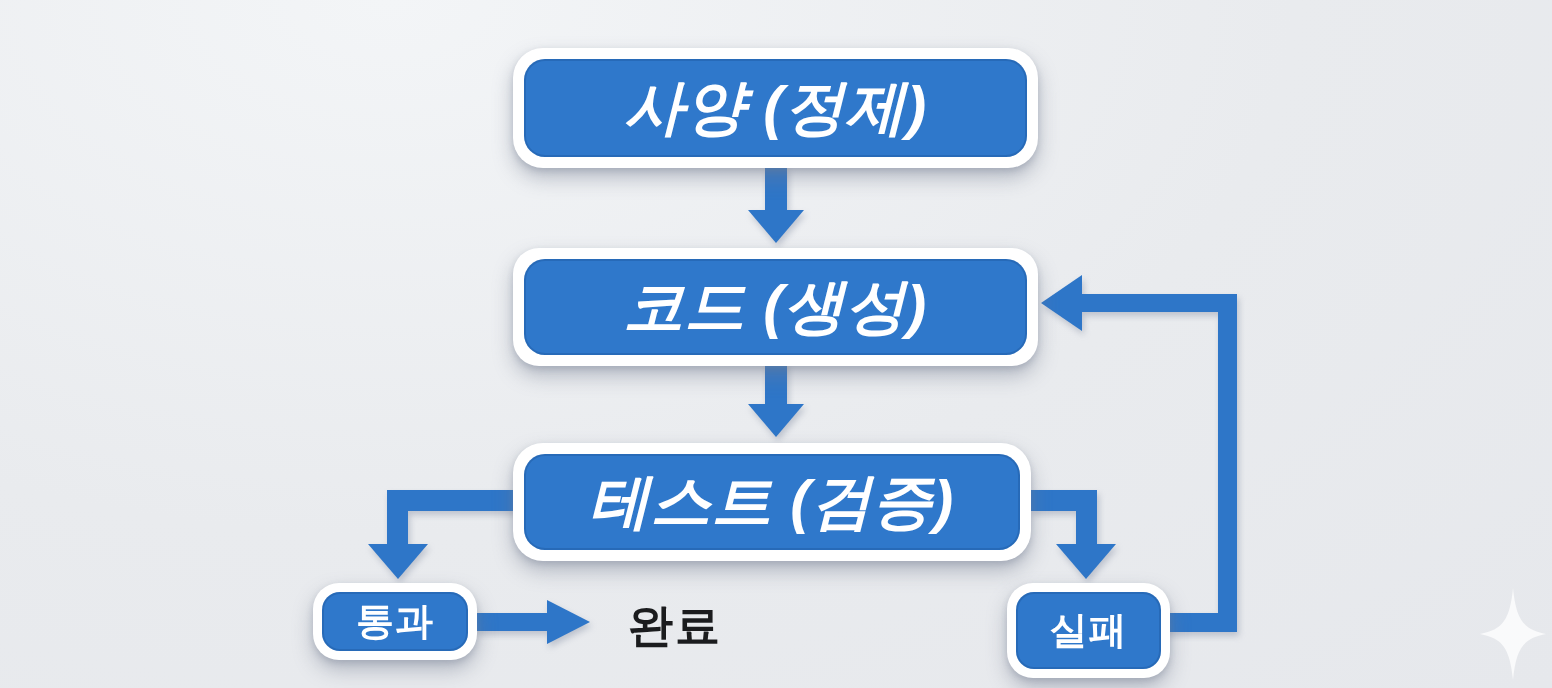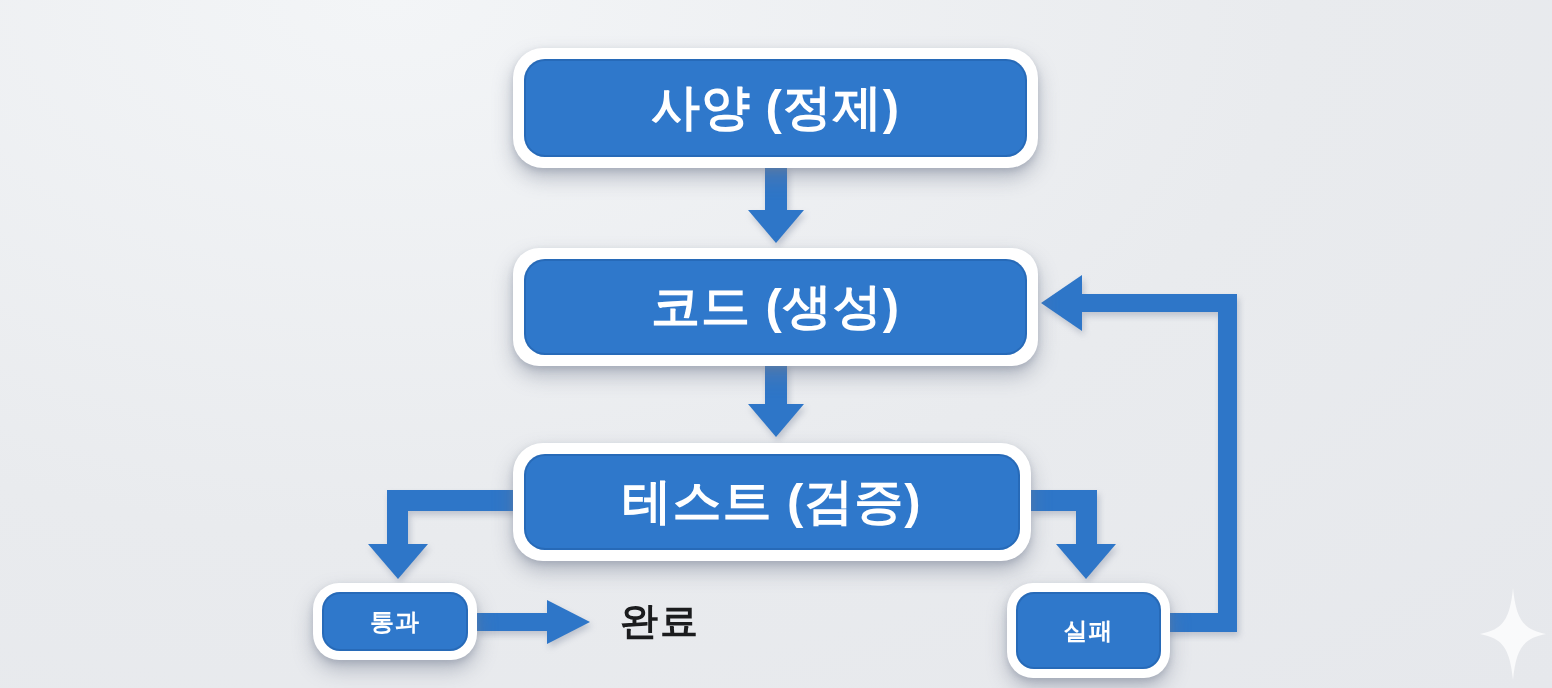--- a/index.html
+++ b/index.html
@@ -25,41 +25,41 @@
   .node-inner{
     width:100%;height:100%;
     background:var(--node-fill);
     display:flex;align-items:center;justify-content:center;
     color:var(--node-text);
     font-weight:600;
     box-shadow:inset 0 0 0 2px rgba(15,60,120,.22);
     letter-spacing:1px;
     box-sizing:border-box;
   }
-  .node-big .node-inner{border-radius:21px;font-size:49px;}
-  .node-small .node-inner{border-radius:18px;font-size:24px;text-align:center;}
+  .node-big .node-inner{border-radius:21px;font-size:60px;font-style:italic;}
+  .node-small .node-inner{border-radius:18px;font-size:38px;text-align:center;}
   #node-spec{left:513px;top:48px;width:525px;height:120px;}
   #node-code{left:513px;top:248px;width:525px;height:118px;border-radius:26px;}
   #node-test{left:513px;top:443px;width:518px;height:118px;}
   #node-pass{left:313px;top:583px;width:164px;height:77px;}
   #node-fail{left:1007px;top:583px;width:163px;height:95px;}
   
   .edge{position:absolute;left:0;top:0;width:0;height:0;
         filter:drop-shadow(2px 4px 3px rgba(110,120,145,.35));}
   .shaft{position:absolute;background:var(--accent);}
   .head{position:absolute;width:0;height:0;}
   .head-down-lg{border-left:28px solid transparent;border-right:28px solid transparent;border-top:33px solid var(--accent);}
   .head-down-md{border-left:30px solid transparent;border-right:30px solid transparent;border-top:35px solid var(--accent);}
   .head-left{border-top:28px solid transparent;border-bottom:28px solid transparent;border-right:41px solid var(--accent);}
   .head-right{border-top:22px solid transparent;border-bottom:22px solid transparent;border-left:43px solid var(--accent);}
   
   .done-label{
     position:absolute;left:598px;top:596px;width:124px;
-    text-align:center;
-    font-size:38px;font-weight:700;color:var(--done-text);
+    text-align:right;
+    font-size:45px;font-weight:700;color:var(--done-text);
     letter-spacing:2px;
   }
   
   .sparkle{position:absolute;left:1480px;top:588px;opacity:.85;}
 </style>
 </head>
 <body>
 
 <div class="canvas">
 

